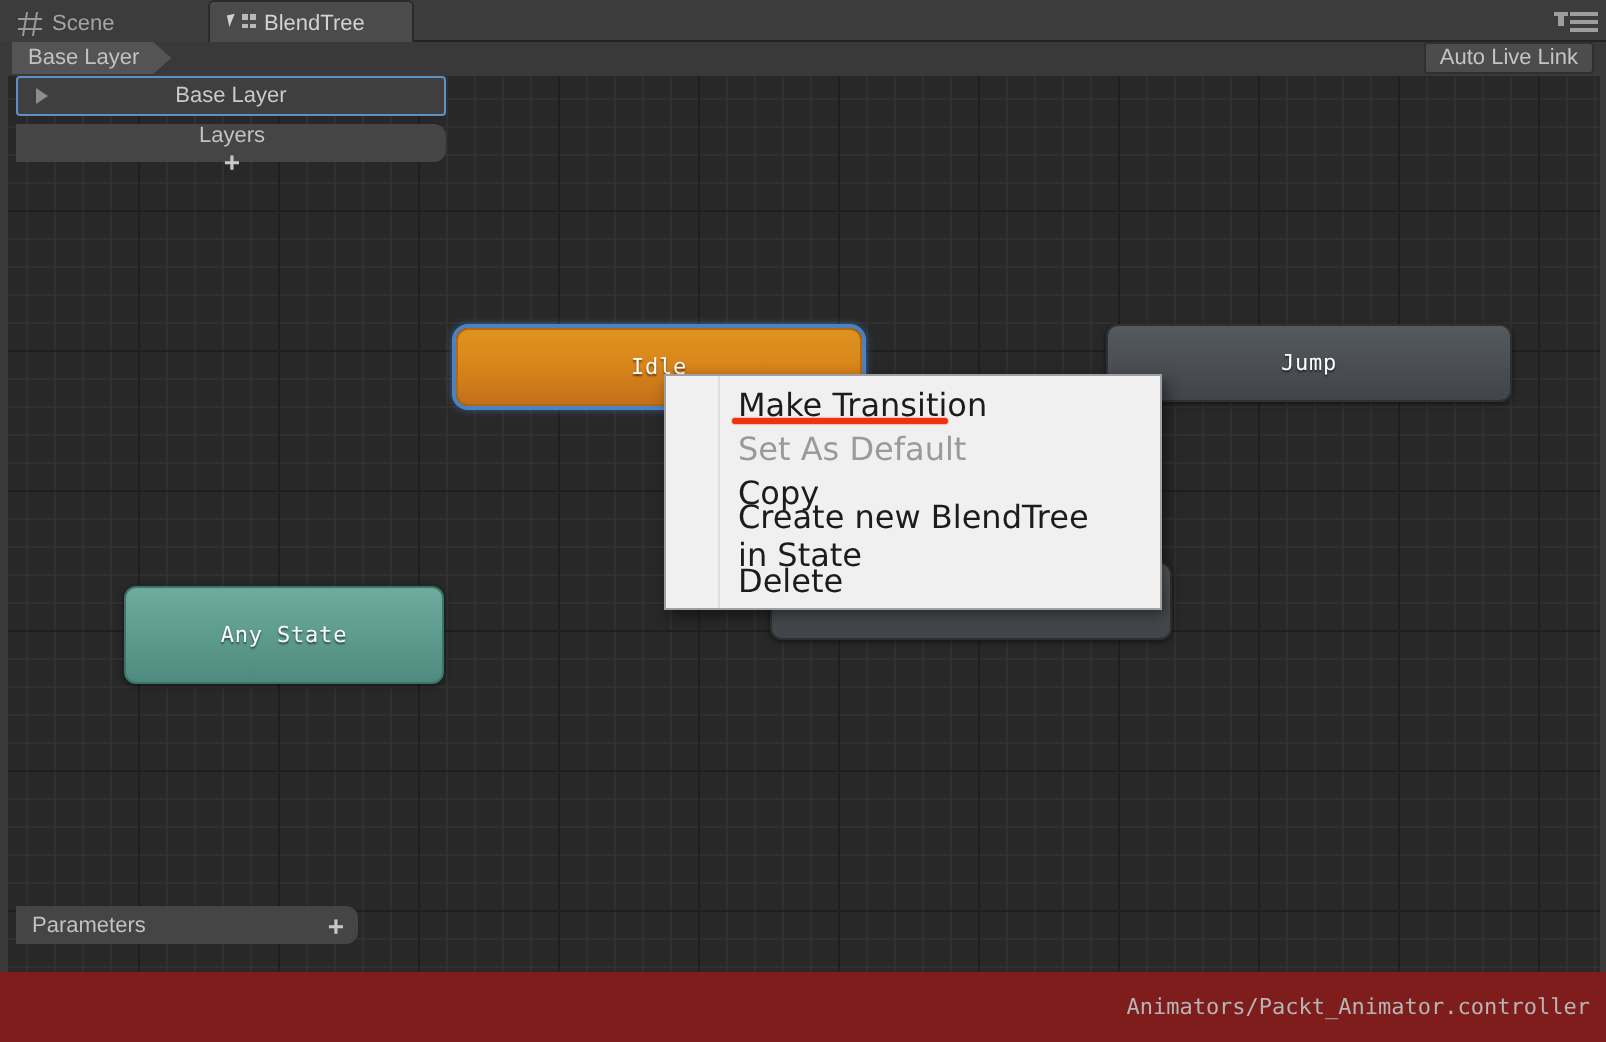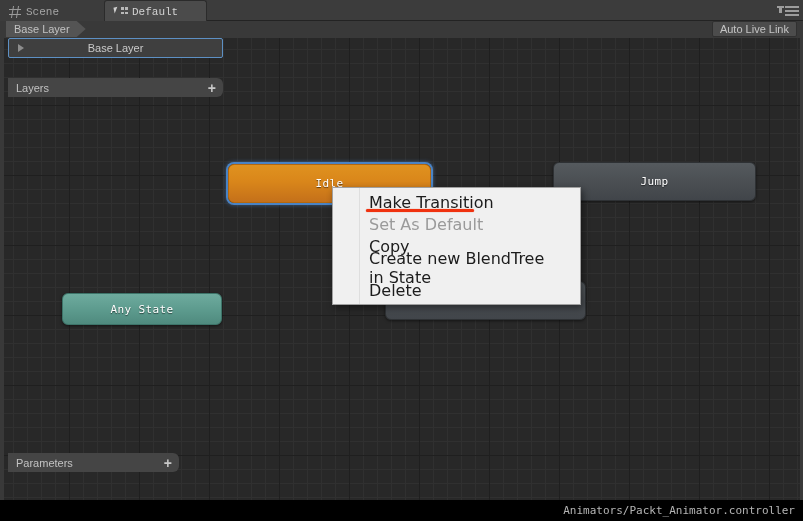--- a/index.html
+++ b/index.html
@@ -37,21 +37,20 @@
     top: 0;
     height: 23px;
     display: flex;
     align-items: center;
     padding: 0 12px 0 9px;
     box-sizing: border-box;
     font-size: 11px;
     color: #a5a5a5;
     gap: 5px;
     cursor: default;
-    font-family: Liberation Mono, monospace;
   }
   .tab.inactive {
     background: #3c3c3c;
   }
   .tab.active {
     background: #4b4b4b;
     color: #d2d2d2;
     border-top-left-radius: 3px;
     border-top-right-radius: 3px;
     border: 1px solid #2b2b2b;
@@ -214,32 +213,33 @@
   .layer-row .foldout {
     position: absolute;
     left: 9px; top: 50%;
     margin-top: -4px;
     width: 0; height: 0;
     border-left: 6px solid #8d8d8d;
     border-top: 4px solid transparent;
     border-bottom: 4px solid transparent;
   }
   .layers-bar {
-    margin-top: 20px;
+    margin-top: 4px;
     height: 19px;
     background: #454545;
     border-radius: 0 6px 6px 0;
     display: flex;
     align-items: center;
     justify-content: space-between;
     padding: 0 7px 0 8px;
     box-sizing: border-box;
     color: #c2c2c2;
     font-size: 11px;
     cursor: default;
+    flex-direction: column;
   }
   .plus {
     font-size: 14px;
     line-height: 1;
     color: #c8c8c8;
     font-weight: 700;
   }
 
   
   .params-panel {
@@ -332,22 +332,22 @@
     background: #f0320f;
     border-radius: 2px;
     z-index: 3;
     box-shadow: 0 0 1px rgba(220,40,10,0.8);
   }
 
   
   .statusbar {
     position: absolute;
     left: 0; bottom: 0;
-    width: 803px; height: 21px;
-    background: #000000;
+    width: 803px; height: 35px;
+    background: #7f1d1d;
     display: flex;
     align-items: center;
     justify-content: flex-end;
     padding-right: 8px;
     box-sizing: border-box;
     color: #b5b5b5;
     font-family: "DejaVu Sans Mono", monospace;
     font-size: 11px;
     cursor: default;
   }
@@ -368,21 +368,21 @@
       <span>Scene</span>
     </div>
     <div class="tab active tab-animator">
       <span class="icon-animator">
         <span class="cur"></span>
         <span class="dot d1"></span>
           <span class="dot d2"></span>
         <span class="dot d3"></span>
           <span class="dot d4"></span>
       </span>
-      <span>Default</span>
+      <span>BlendTree</span>
     </div>
     <div class="win-menu-btn">
       <span class="tick"></span>
         <span class="tick2"></span>
       <span class="bar b1"></span>
         <span class="bar b2"></span>
         <span class="bar b3"></span>
     </div>
   </div>
 
@@ -396,21 +396,21 @@
   </div>
 
   <div class="graph">
     <div id="node-layer">
         <div class="node default-state" style="left: 228px; top: 126px; width: 203px; height: 39px;">
           <span>Idle</span>
         </div>
         <div class="node normal-state" style="left: 553px; top: 124px; width: 203px; height: 39px;">
           <span>Jump</span>
         </div>
-        <div class="node any-state" style="left: 62px; top: 255px; width: 160px; height: 32px;">
+        <div class="node any-state" style="left: 62px; top: 255px; width: 160px; height: 49px;">
           <span>Any State</span>
         </div>
         <div class="node normal-state" style="left: 385px; top: 243px; width: 201px; height: 39px;">
           <span></span>
         </div>
       </div>
 
     <div class="layer-panel">
       <div class="layer-row">
         <span class="foldout"></span>

